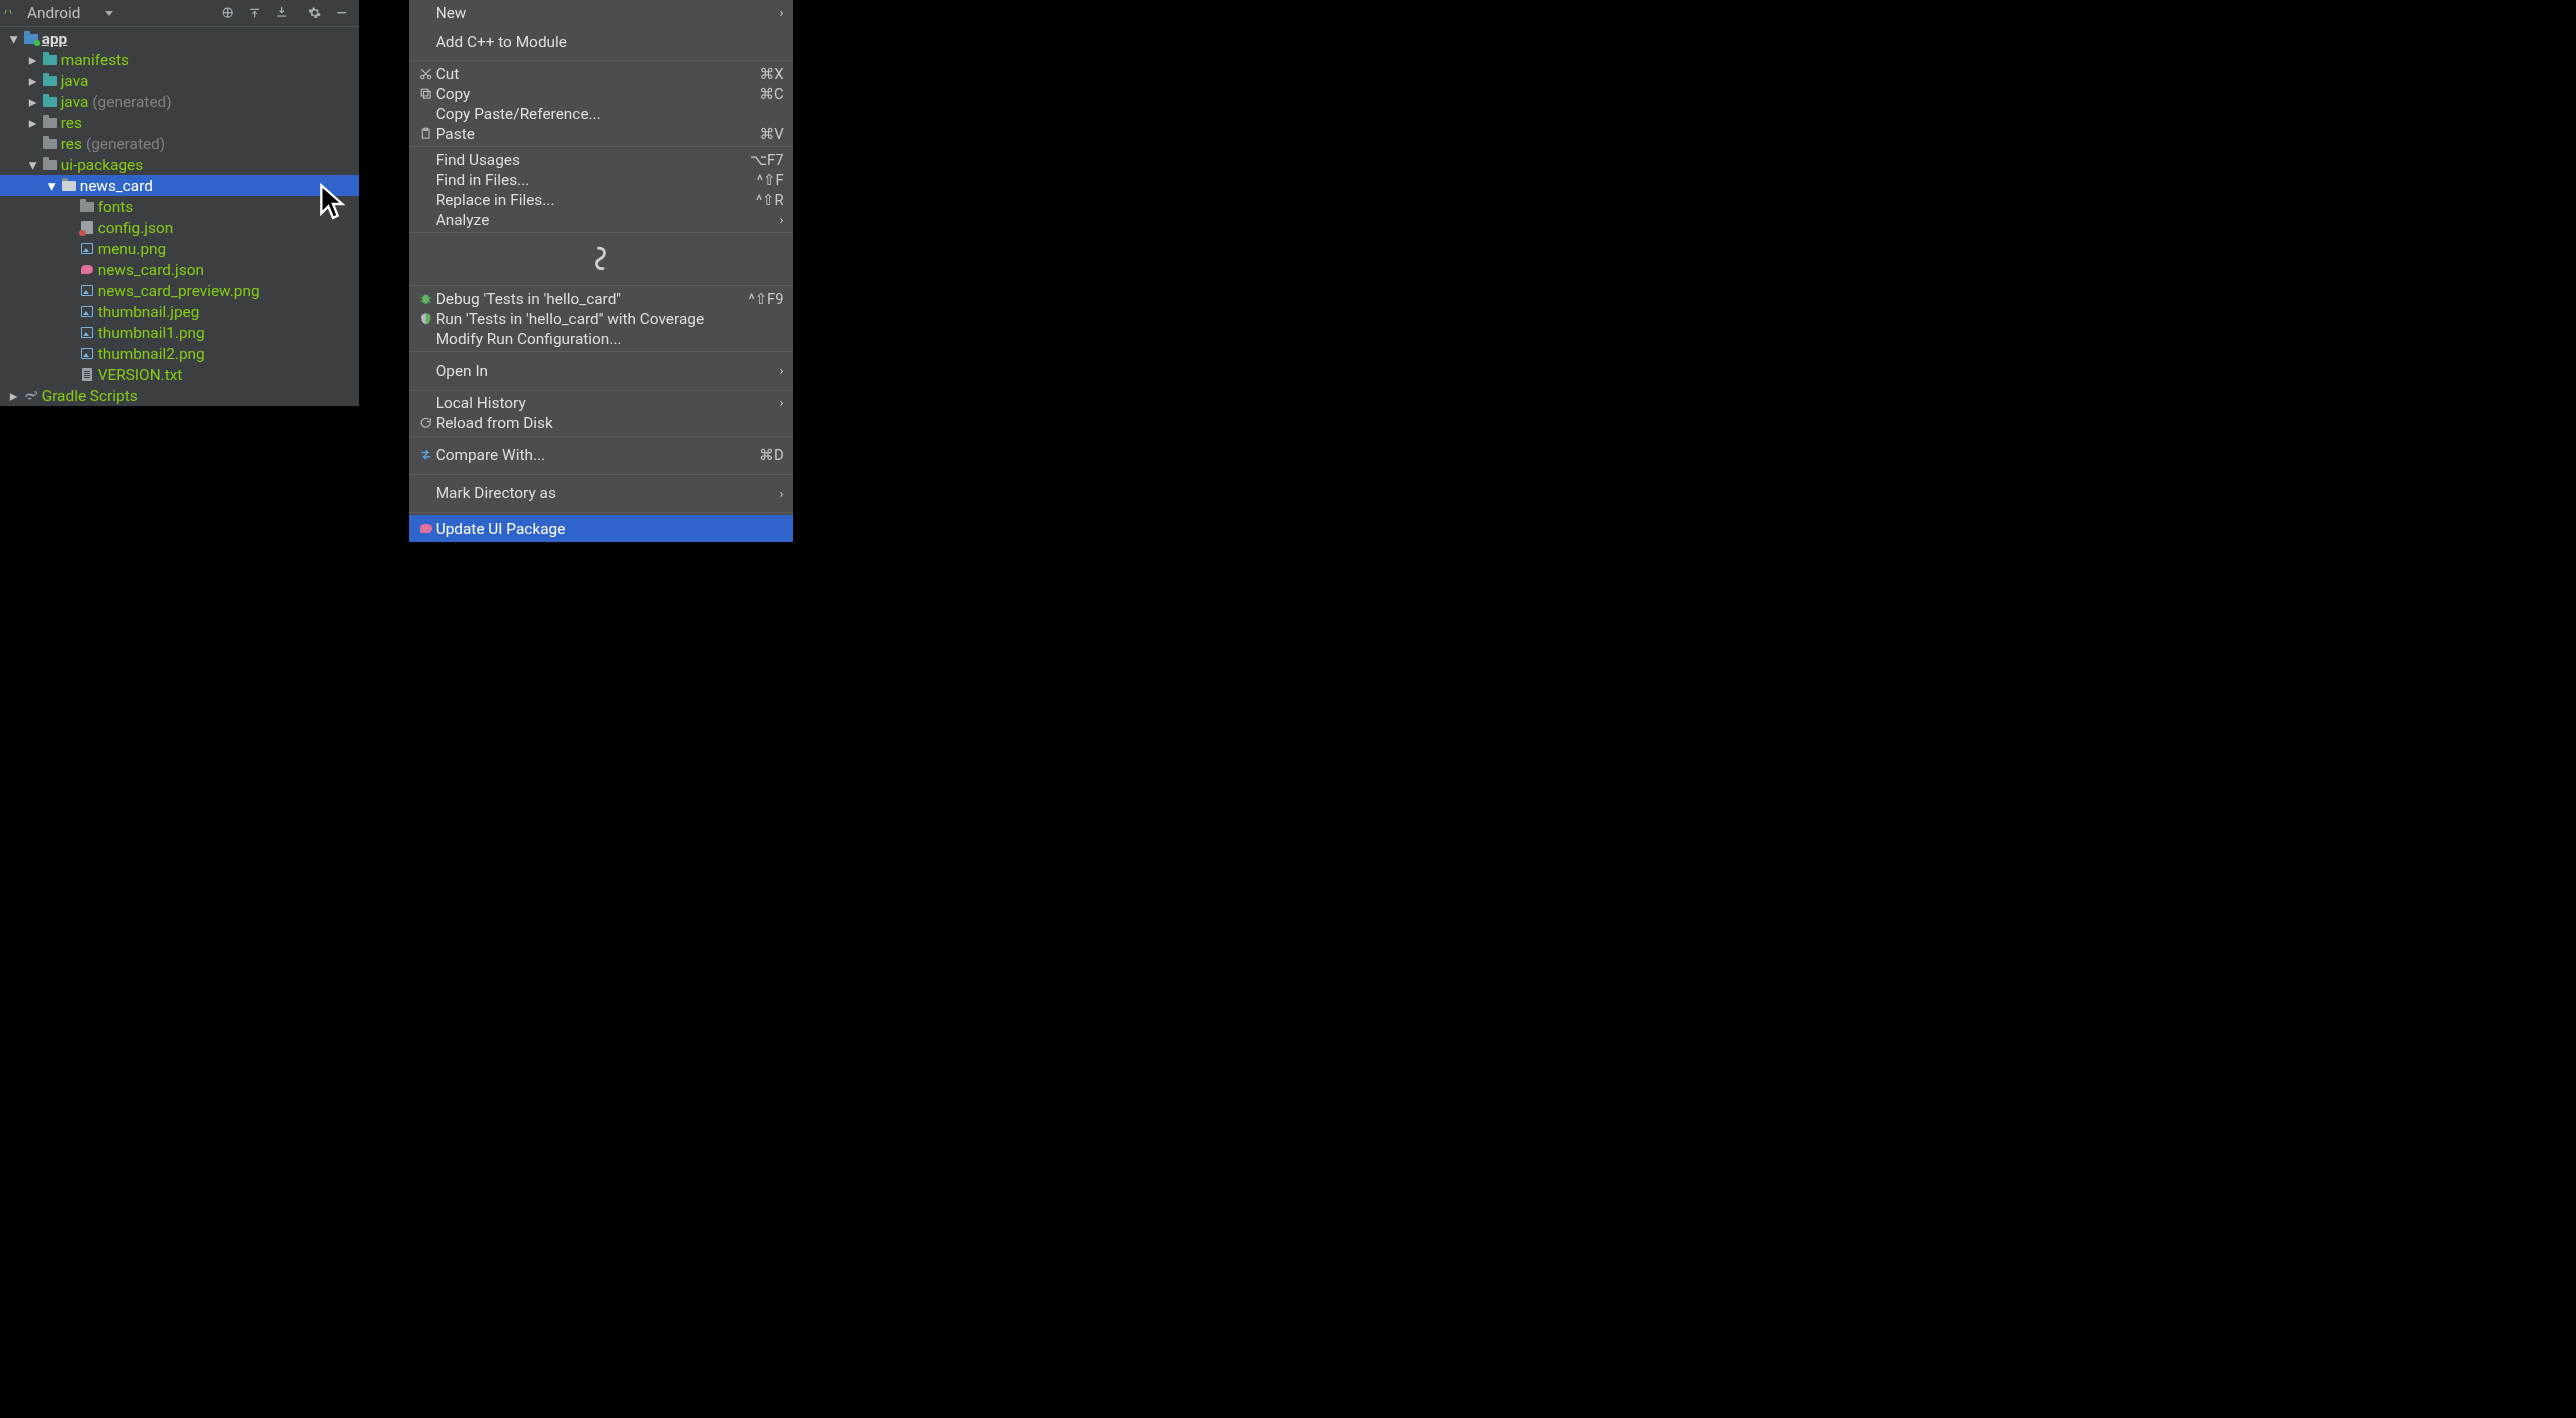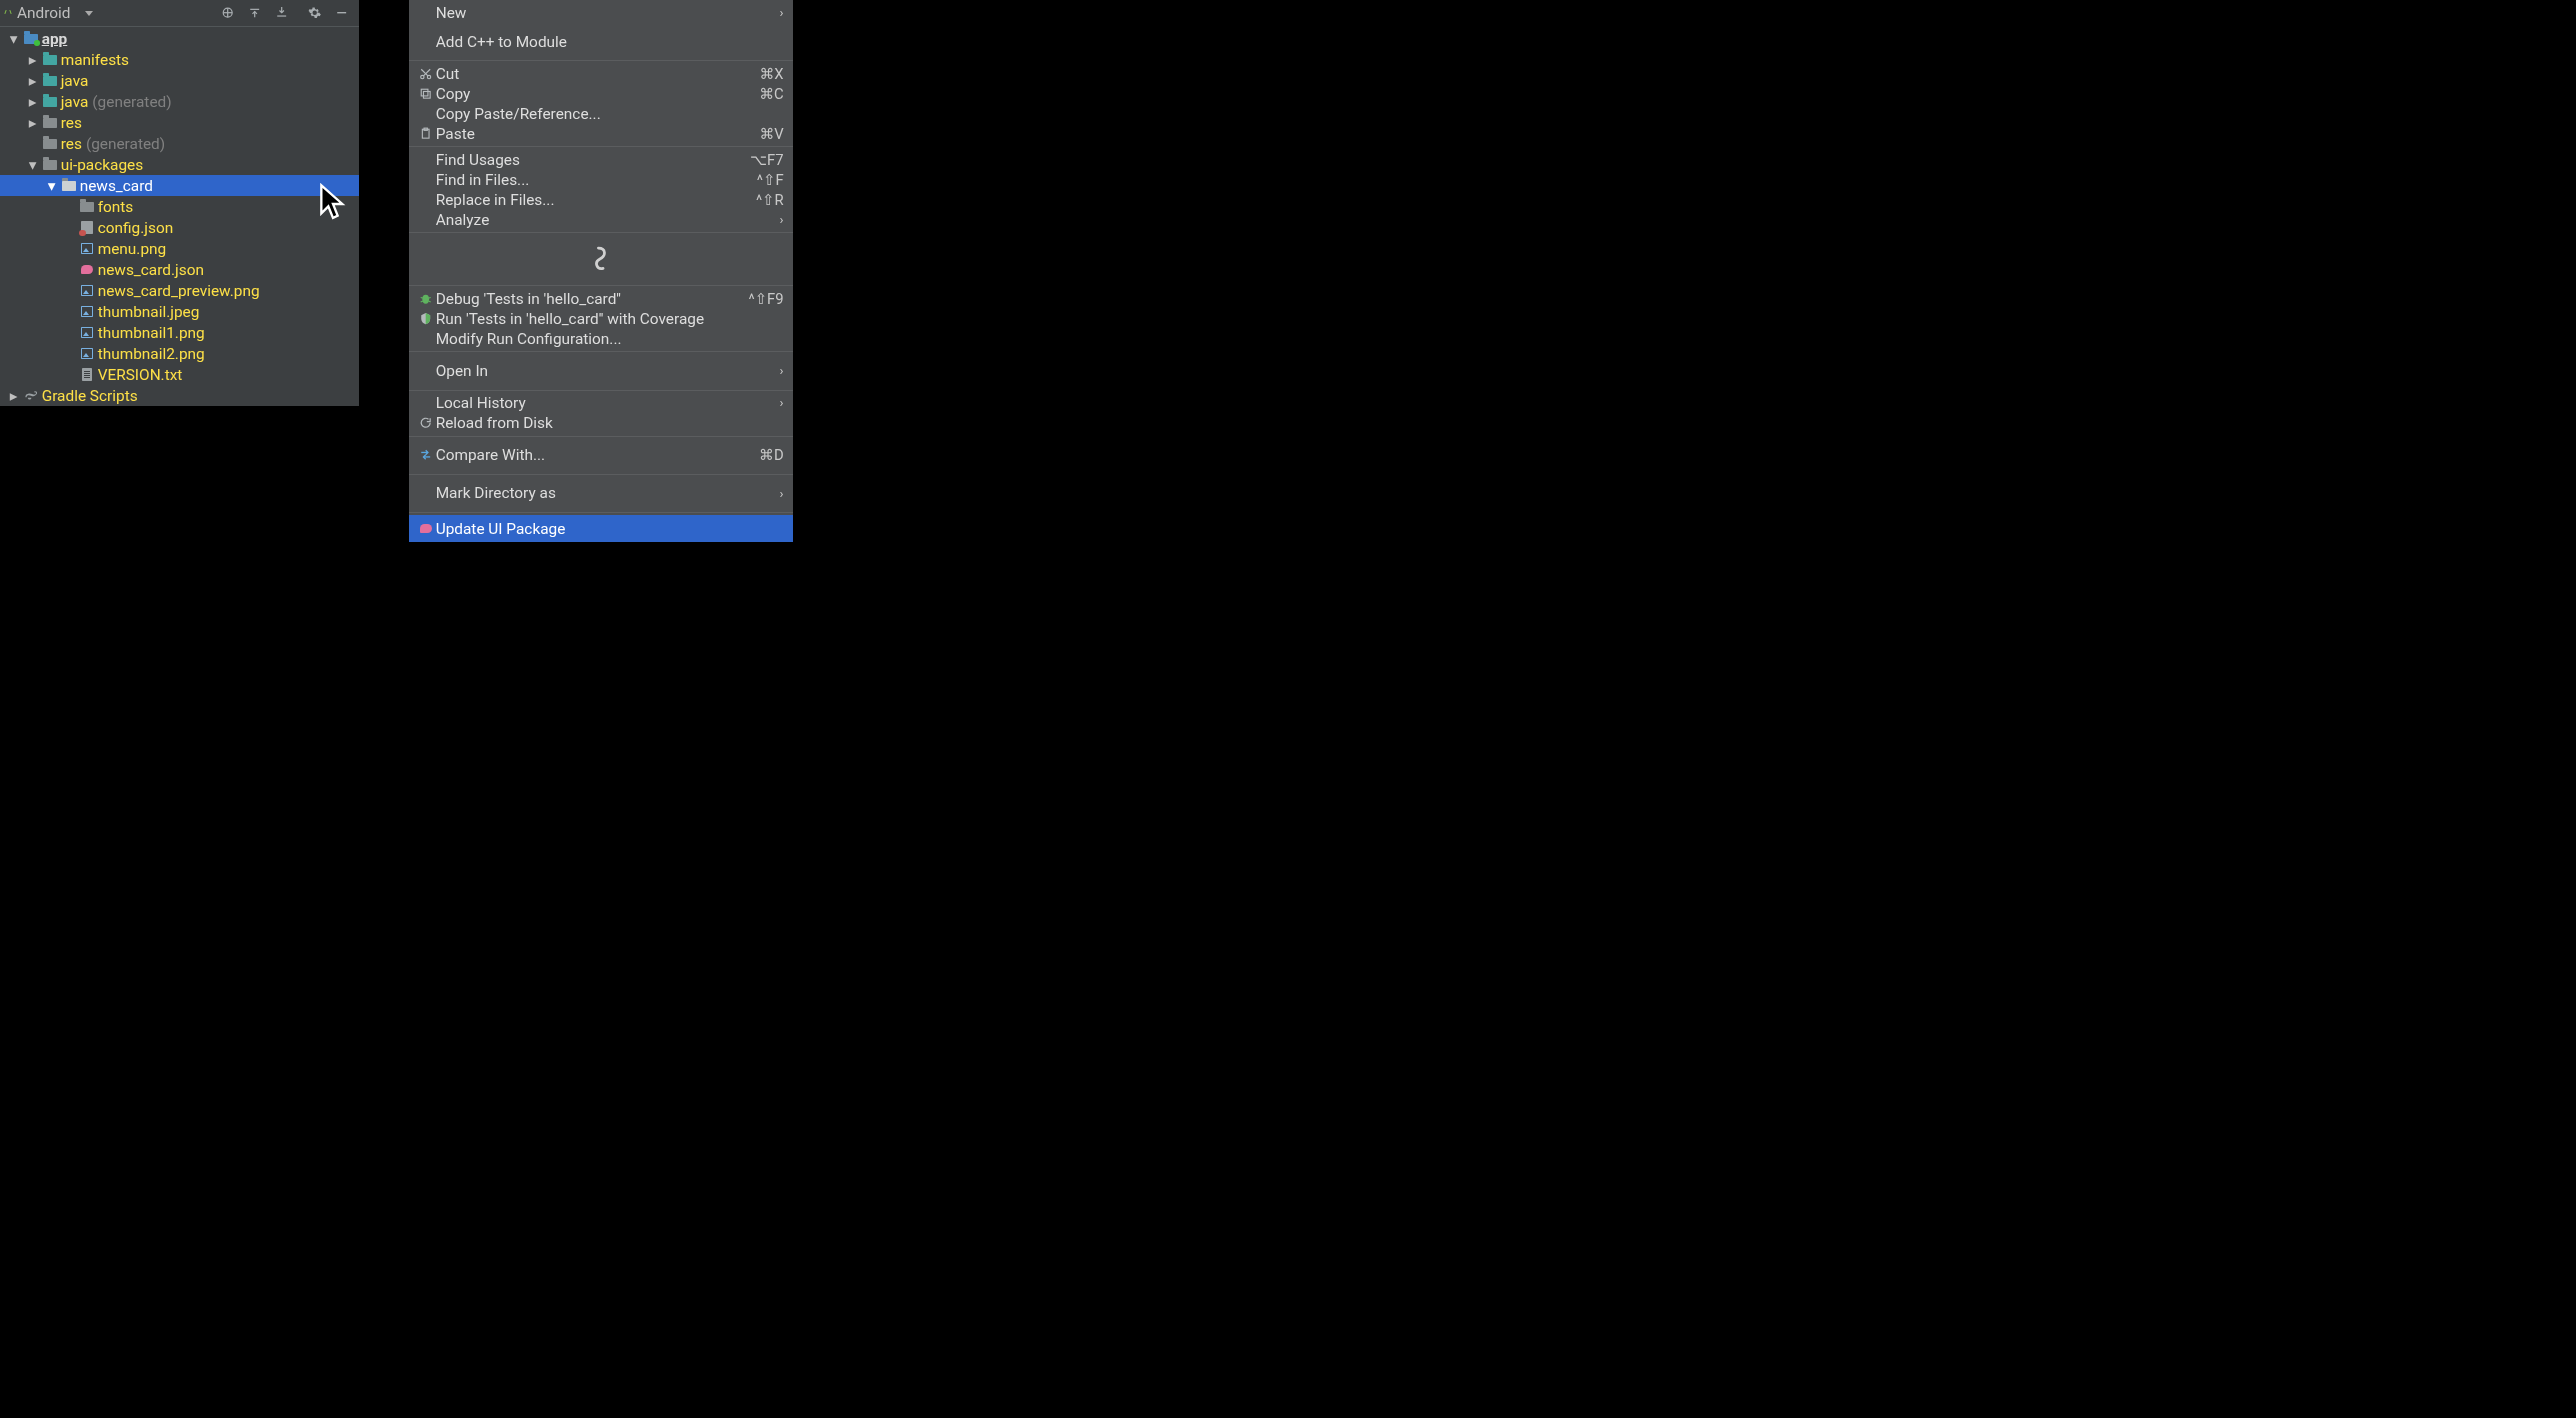--- a/index.html
+++ b/index.html
@@ -28,21 +28,21 @@
     display: flex;
     align-items: center;
     height: 27px;
     padding: 0 4px 0 8px;
     border-bottom: 0.7px solid #515658;
     color: #bfbfbf;
   }
   .panel-header .title-wrap {
     display: flex;
     align-items: center;
-    gap: 9px;
+    gap: 19px;
     flex: 1;
   }
   .panel-header .dropdown-caret {
     width: 0; height: 0;
     border-left: 4.7px solid transparent;
     border-right: 4.7px solid transparent;
     border-top: 5.4px solid #a9a9a9;
     margin-left: 5.4px;
   }
   .panel-header .spacer { flex: 1; }
@@ -69,21 +69,21 @@
   }
   .tree-row .indent { display: inline-block; height: 0.7px; }
   .tree-row .twisty { width: 19px; text-align: center; color: #bfbfbf; }
   .tree-row.selected .twisty { color: #ffffff; }
   .tree-row .ticon {
     width: 16px; height: 16px;
     display: inline-flex; align-items: center; justify-content: center;
     margin-right: 2.7px;
     flex-shrink: 0;
   }
-  .tree-row .label { color: #fde047; }
+  .tree-row .label { color: #84cc16; }
   .tree-row .label.bold { font-weight: 700; color: #d8d8d8; text-decoration: underline; }
   .tree-row .muted { color: #808080; margin-left: 4px; }
   .tree-row.selected .label, .tree-row.selected .muted { color: #ffffff; }
 
   
   .ic-folder {
     width: 13.4px; height: 10px;
     background: #4a8bc3;
     border-radius: 0.7px;
     position: relative;

